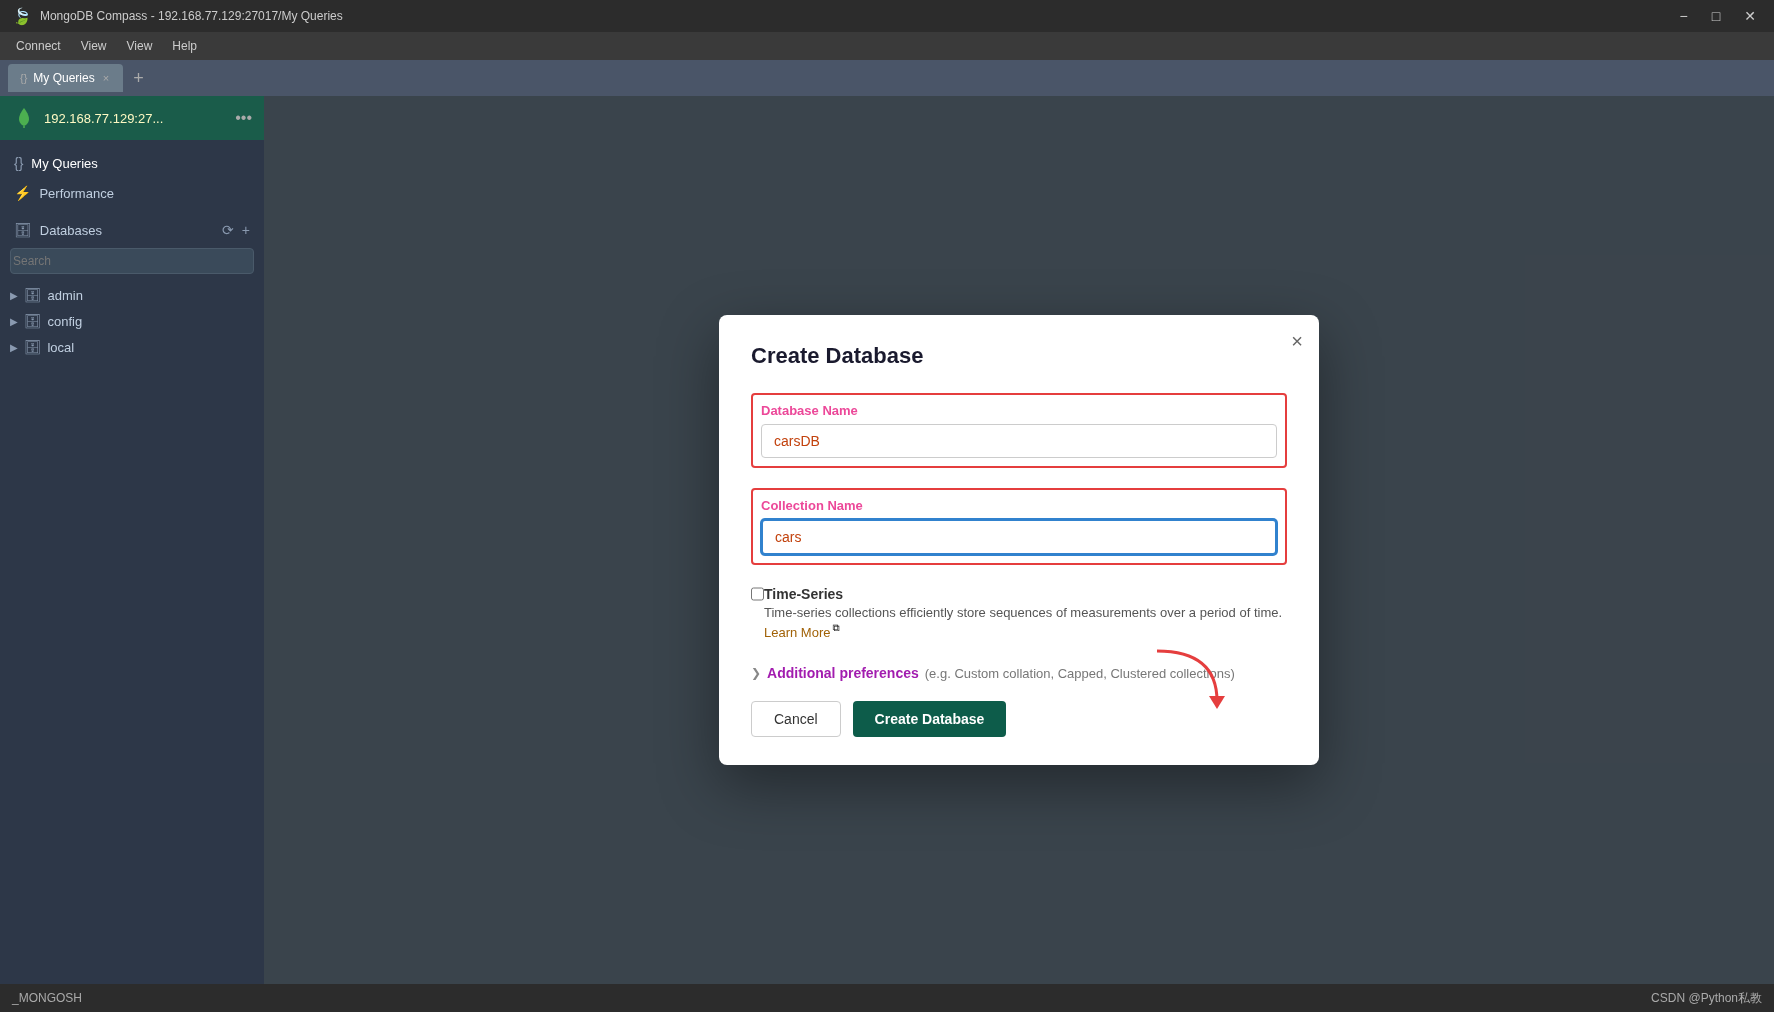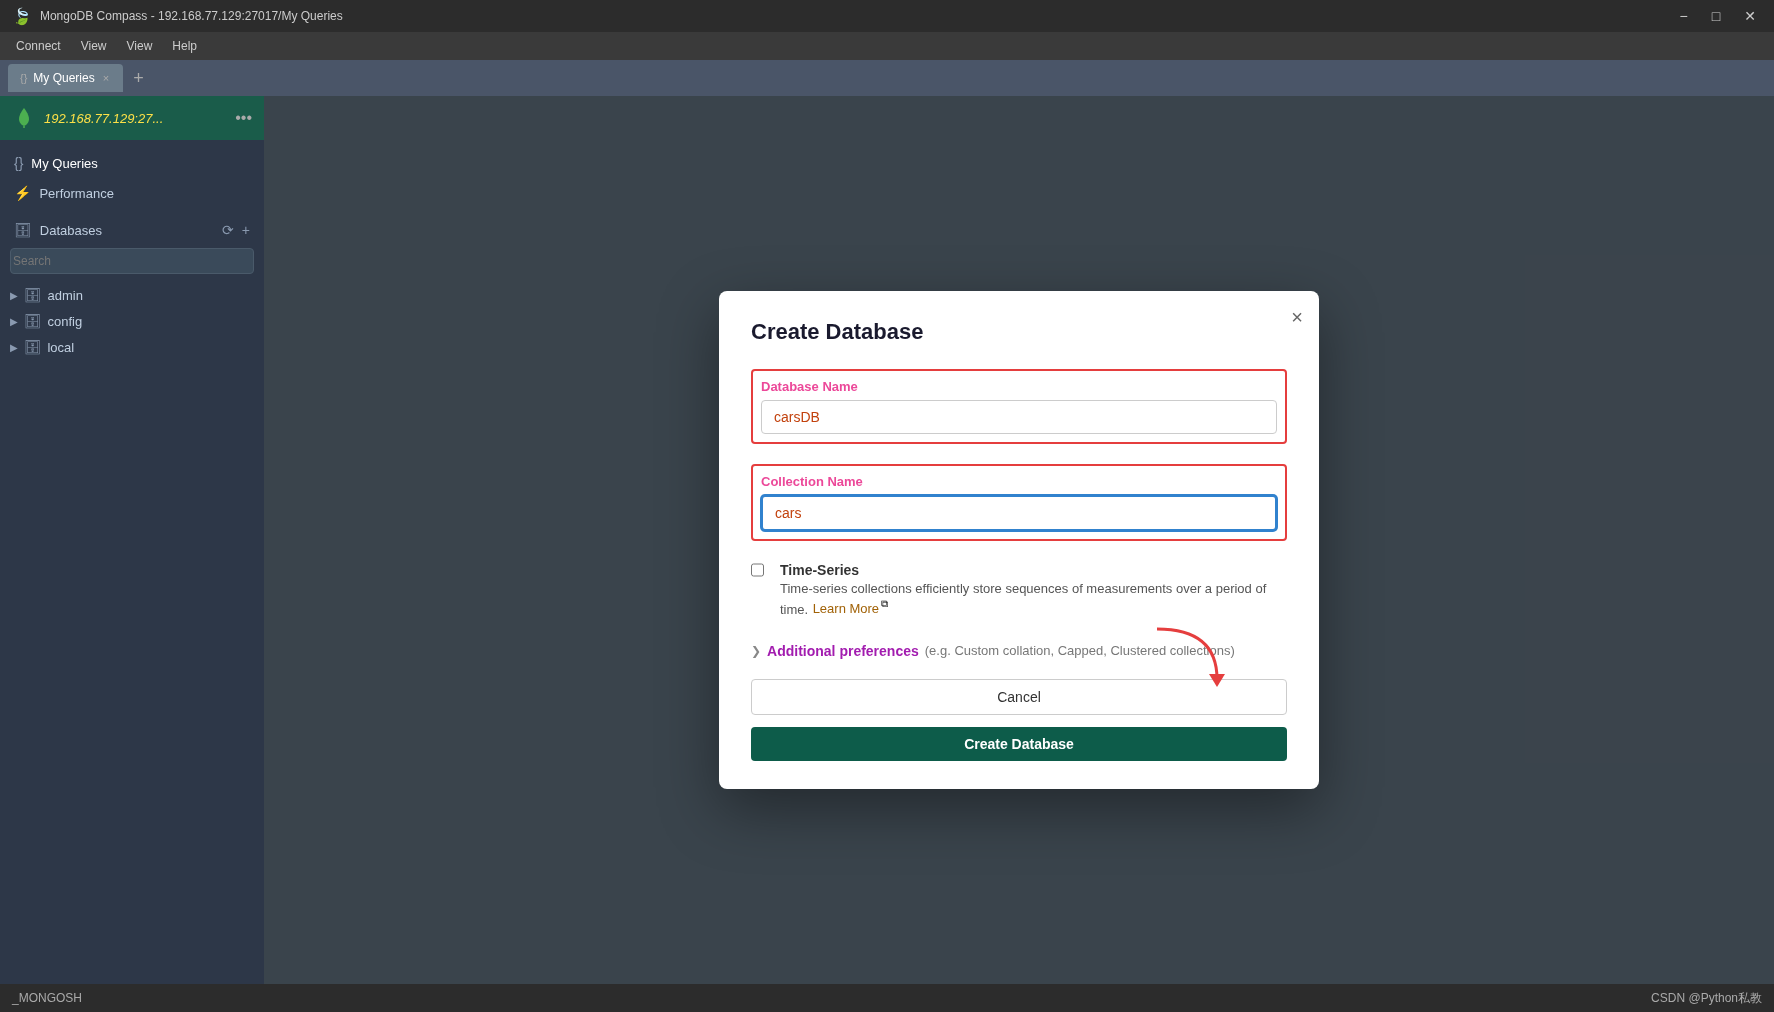--- a/index.html
+++ b/index.html
@@ -120,25 +120,24 @@
       font-weight: 500;
     }
     .mongo-leaf {
       width: 24px;
       height: 24px;
       flex-shrink: 0;
     }
     .sidebar-conn {
       flex: 1;
       font-size: 13px;
-      color: #fde047;
+      color: #fef9c3;
       white-space: nowrap;
       overflow: hidden;
       text-overflow: ellipsis;
-      font-style: italic;
     }
     .sidebar-dots {
       color: #aaa;
       cursor: pointer;
       font-size: 16px;
     }
     .sidebar-nav {
       padding: 8px 0;
     }
     .sidebar-nav-item {
@@ -291,21 +290,21 @@
 
     
     .field-focused-blue {
       border: 2px solid #3182ce !important;
       box-shadow: 0 0 0 1px #3182ce !important;
     }
 
     .checkbox-row {
       display: flex;
       align-items: flex-start;
-      gap: 16px;
+      gap: 0;
       margin-bottom: 24px;
     }
     .checkbox-row input[type="checkbox"] {
       margin-top: 2px;
       width: 14px;
       height: 14px;
       cursor: pointer;
     }
     .checkbox-label {
       font-size: 14px;
@@ -340,21 +339,20 @@
     }
     .prefs-chevron { font-size: 12px; color: #888; }
     .prefs-label { font-weight: 600; color: #a21caf; }
     .prefs-hint { color: #777; font-size: 13px; }
 
     .modal-footer {
       display: flex;
       gap: 12px;
       margin-top: 8px;
       position: relative;
-      flex-direction: column;
     }
 
     .btn-cancel {
       padding: 9px 22px;
       border: 1px solid #ccc;
       border-radius: 4px;
       background: white;
       color: #333;
       font-size: 14px;
       cursor: pointer;

